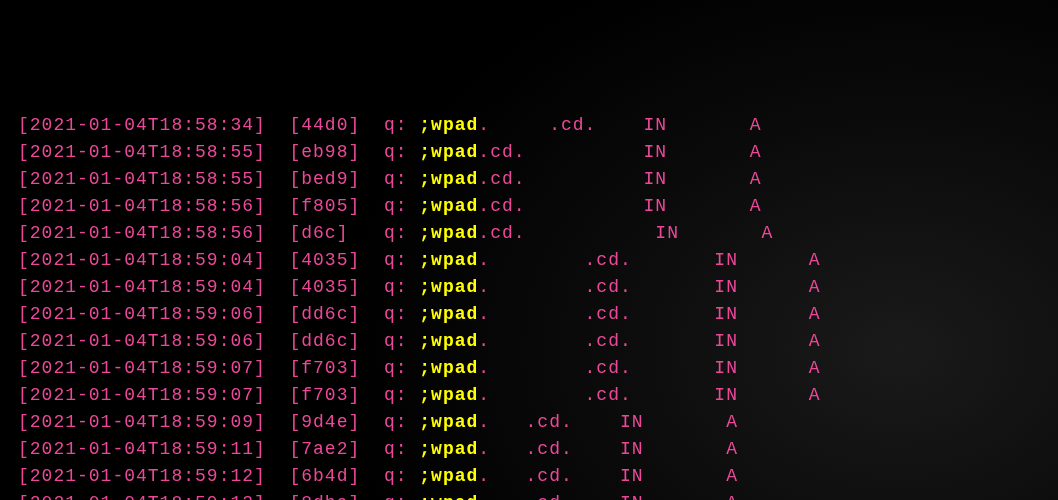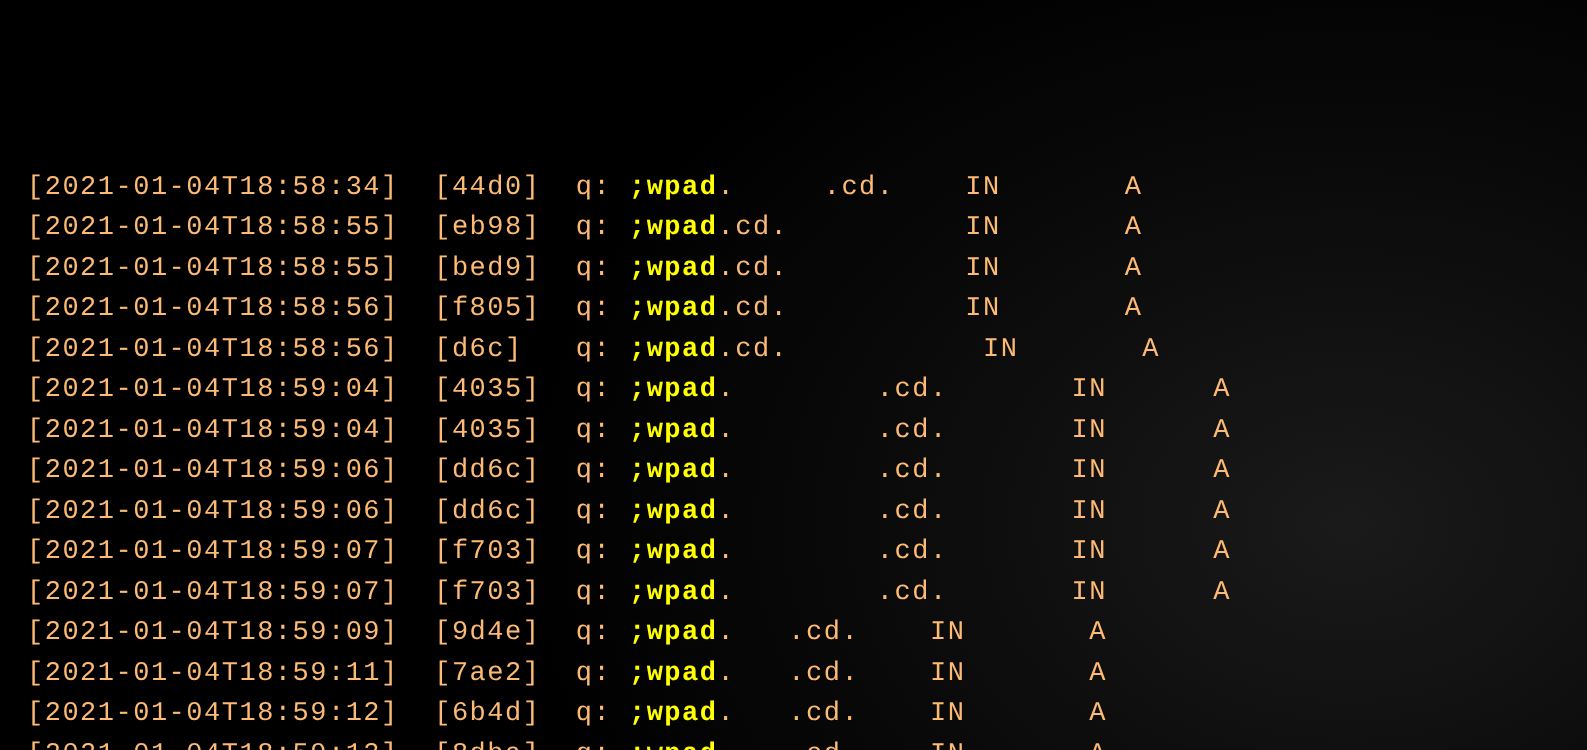--- a/index.html
+++ b/index.html
@@ -18,21 +18,21 @@
       width: 1058px;
       height: 500px;
       overflow: hidden;
       letter-spacing: 1px;
       white-space: pre;
     }
     .log-line {
       display: block;
     }
     .ts, .hash, .q, .semi, .dot, .cd, .in, .a, .plain {
-      color: #fdba74;
+      color: #ec4899;
     }
     .wpad {
       color: #ffff00;
       font-weight: bold;
     }
     #container {
       display: block;
     }
   </style>
 </head>

